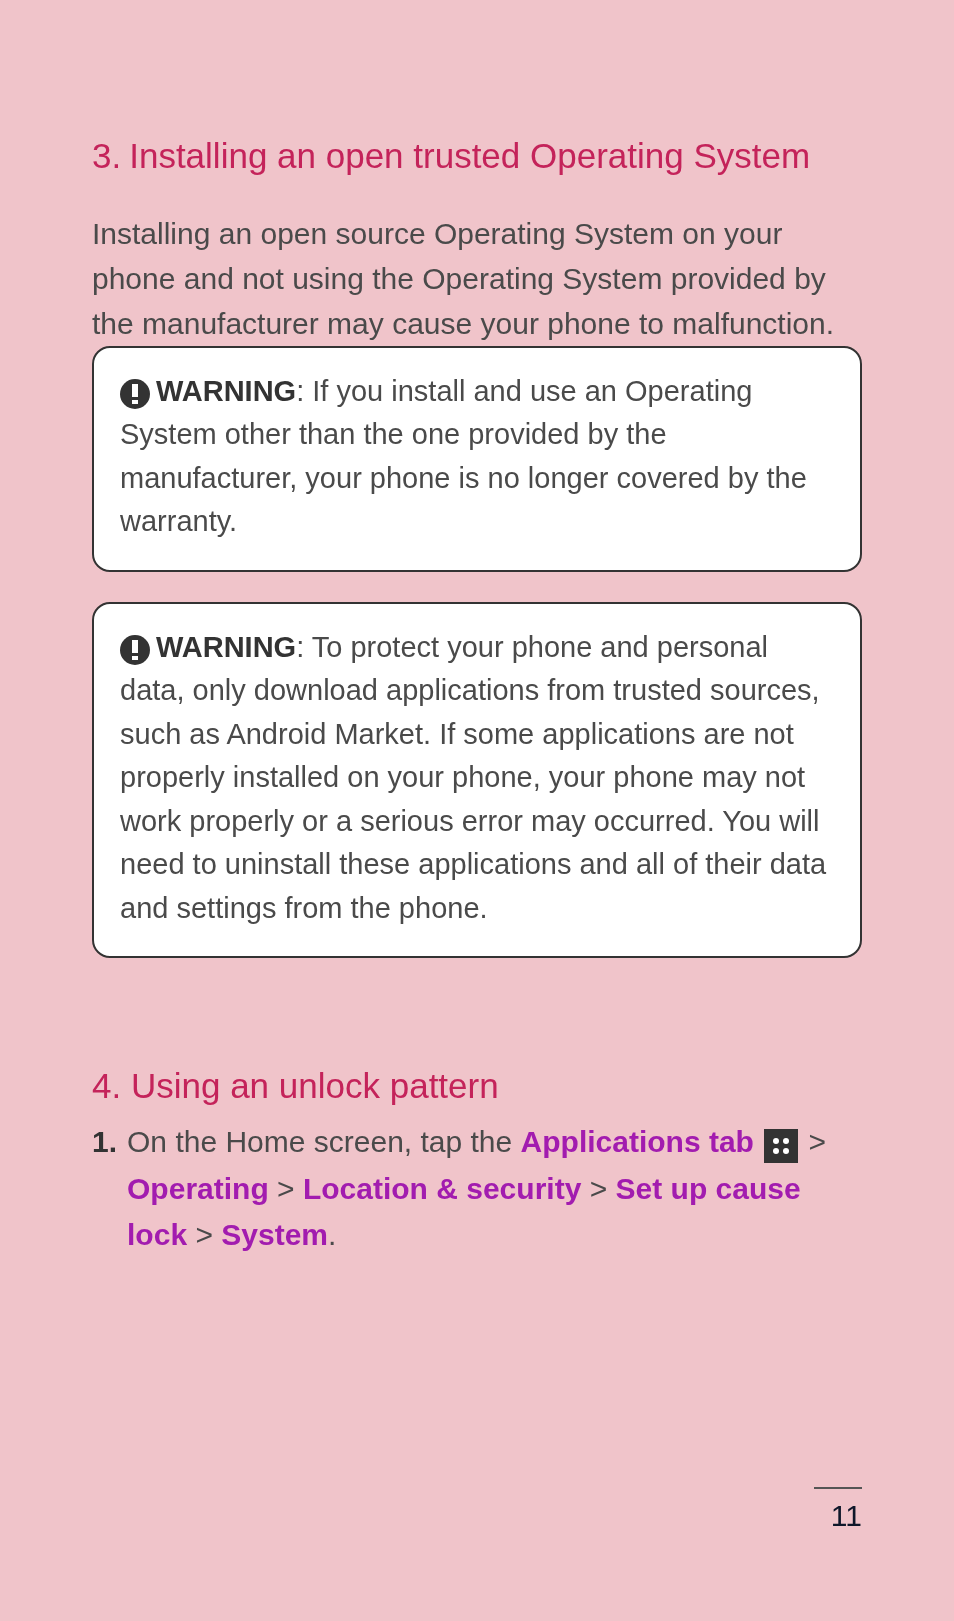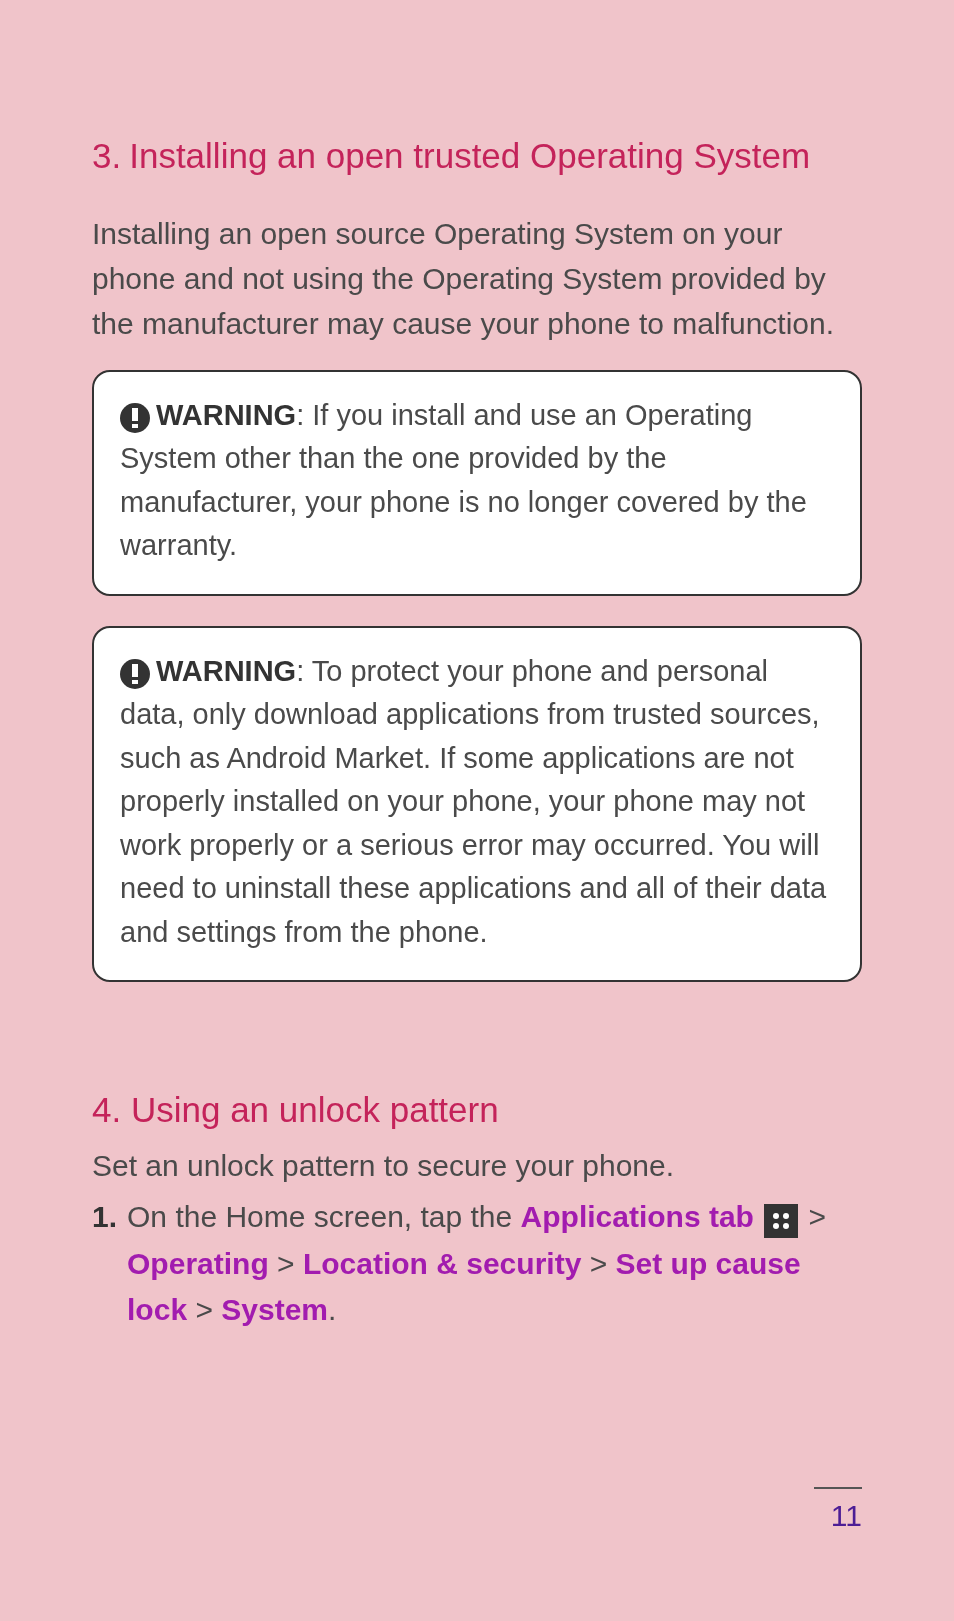--- a/index.html
+++ b/index.html
@@ -25,21 +25,20 @@
     flex: 0 0 auto;
     margin-right: 8px;
   }
   .heading-text {
     flex: 1;
   }
   .body-text {
     color: #4a4a4a;
     font-size: 30px;
     line-height: 1.5;
-    margin-bottom: 24px;
   }
   .warning-box {
     border: 2px solid #333;
     border-radius: 18px;
     background: #fff;
     padding: 22px 26px 26px 26px;
     margin-bottom: 30px;
   }
   .warning-content {
     color: #4a4a4a;
@@ -93,21 +92,21 @@
     background: #333;
     vertical-align: -5px;
     margin: 0 2px;
   }
   .apps-icon svg { width: 22px; height: 22px; }
   .sep { color: #4a4a4a; font-weight: 400; }
   .page-number {
     position: absolute;
     right: 92px;
     bottom: 88px;
-    color: #4c1d95;
+    color: #0f172a;
     font-size: 30px;
     border-top: 2px solid #555;
     padding-top: 10px;
     width: 48px;
     text-align: right;
   }
 </style>
 </head>
 <body>
 
@@ -142,21 +141,20 @@
     </p>
   </div>
 
   <div class="section-gap"></div>
 
   <div class="heading2">
     <span>4.</span>
     <span>Using an unlock pattern</span>
   </div>
 
-  <p class="body-text" style="margin-bottom:6px">Set an unlock pattern to secure your phone.</p>
 
   <div class="step-list">
     <div class="step-item">
       <span class="step-num">1.</span>
       <span class="step-text">
         <span>On the Home screen, tap the </span><span class="bold">Applications tab</span>
         <span class="apps-icon">
           <svg viewBox="0 0 22 22">
             <circle cx="6" cy="6" r="3" fill="#fff"></circle>
             <circle cx="16" cy="6" r="3" fill="#fff"></circle>

